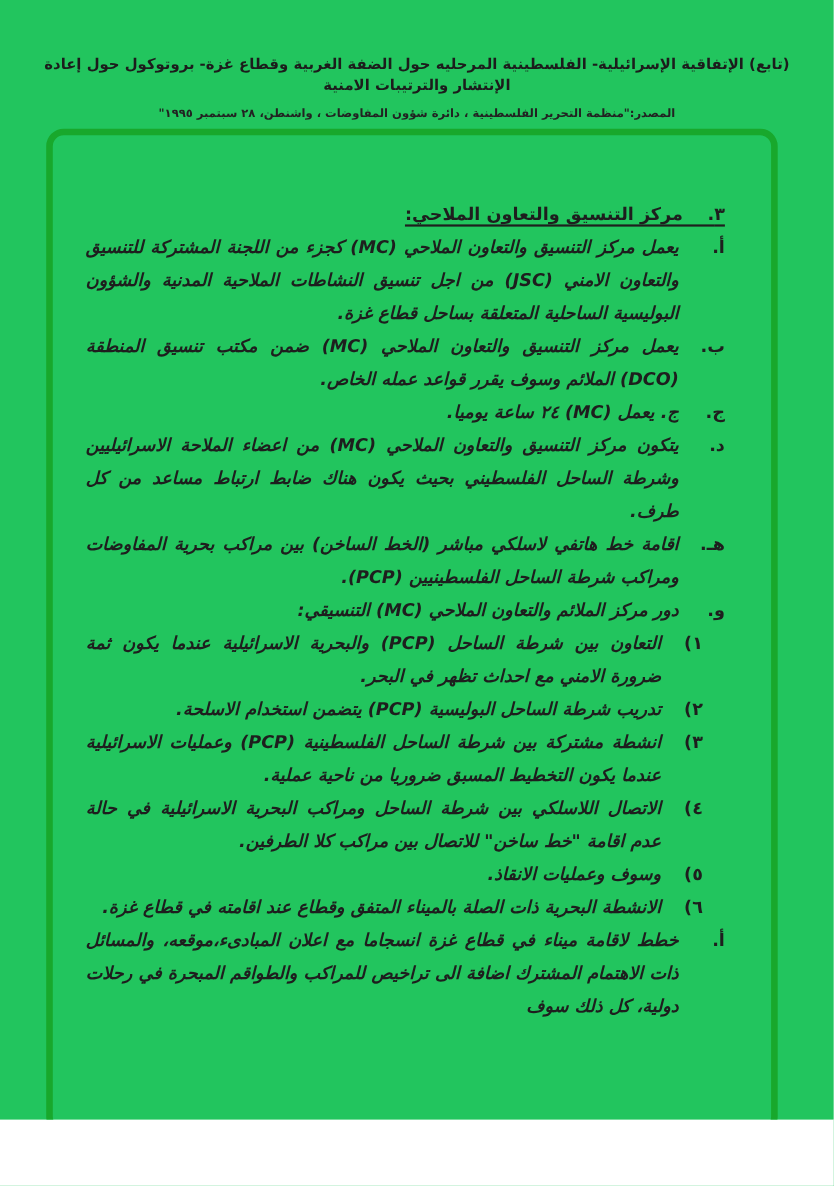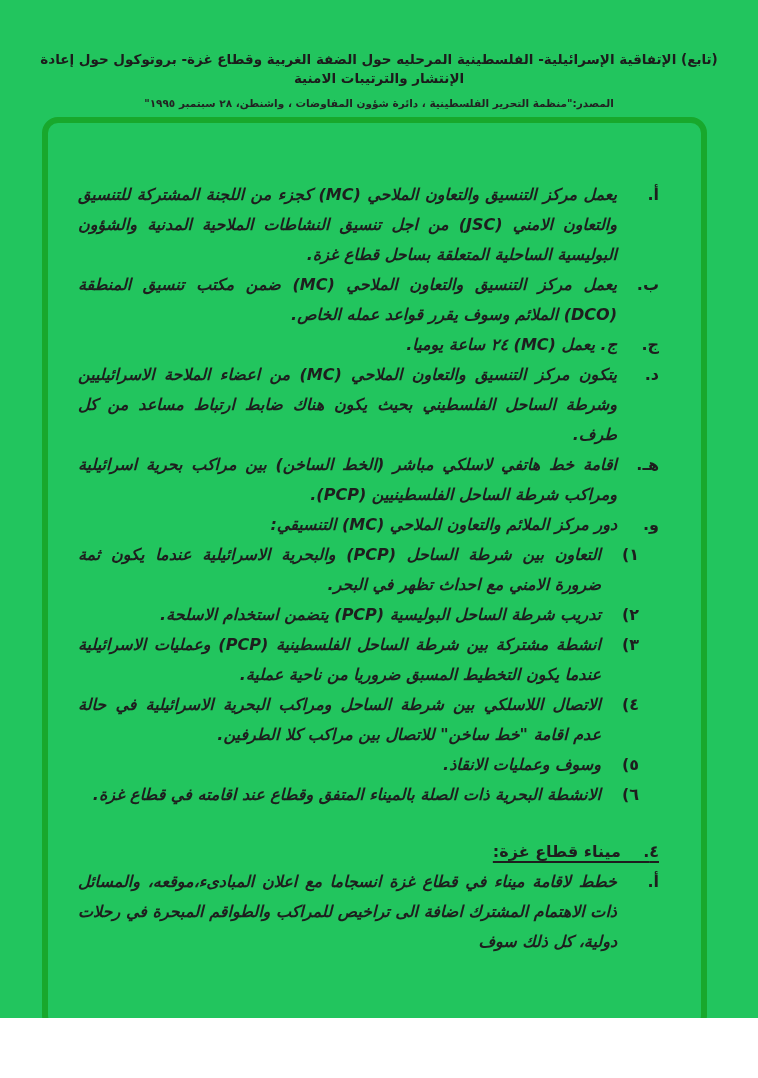--- a/index.html
+++ b/index.html
@@ -43,40 +43,41 @@
 <div class="page">
 
   <div class="hdr">
     <div class="hdr-title">(تابع) الإتفاقية الإسرائيلية- الفلسطينية المرحليه حول الضفة الغربية وقطاع غزة- بروتوكول حول إعادة الإنتشار والترتيبات الامنية</div>
     <div class="hdr-src">المصدر:"منظمة التحرير الفلسطينية ، دائرة شؤون المفاوضات ، واشنطن، ٢٨ سبتمبر ١٩٩٥"</div>
   </div>
 
   <div class="frame" style="border-color: rgb(24, 168, 44);">
     <div class="content">
 
+      <div class="sec-h">٣.&nbsp;&nbsp;&nbsp;&nbsp;مركز التنسيق والتعاون الملاحي:</div>
 
       <div class="li">
         <span class="mk">أ.</span>
         <div class="tx">يعمل مركز التنسيق والتعاون الملاحي (MC) كجزء من اللجنة المشتركة للتنسيق والتعاون الامني (JSC) من اجل تنسيق النشاطات الملاحية المدنية والشؤون البوليسية الساحلية المتعلقة بساحل قطاع غزة.</div>
       </div>
       <div class="li">
         <span class="mk">ب.</span>
         <div class="tx">يعمل مركز التنسيق والتعاون الملاحي (MC) ضمن مكتب تنسيق المنطقة (DCO) الملائم وسوف يقرر قواعد عمله الخاص.</div>
       </div>
       <div class="li">
         <span class="mk">ج.</span>
         <div class="tx">ج. يعمل (MC) ٢٤ ساعة يوميا.</div>
       </div>
       <div class="li">
         <span class="mk">د.</span>
         <div class="tx">يتكون مركز التنسيق والتعاون الملاحي (MC) من اعضاء الملاحة الاسرائيليين وشرطة الساحل الفلسطيني بحيث يكون هناك ضابط ارتباط مساعد من كل طرف.</div>
       </div>
       <div class="li">
         <span class="mk">هـ.</span>
-        <div class="tx">اقامة خط هاتفي لاسلكي مباشر (الخط الساخن) بين مراكب بحرية اسرائيلية ومراكب شرطة الساحل الفلسطينيين (PCP).</div>
+        <div class="tx">اقامة خط هاتفي لاسلكي مباشر (الخط الساخن) بين مراكب بحرية المفاوضات ومراكب شرطة الساحل الفلسطينيين (PCP).</div>
       </div>
       <div class="li">
         <span class="mk">و.</span>
         <div class="tx">دور مركز الملائم والتعاون الملاحي (MC) التنسيقي:</div>
       </div>
 
       <div class="li lvl2">
         <span class="mk">١)</span>
         <div class="tx">التعاون بين شرطة الساحل (PCP) والبحرية الاسرائيلية عندما يكون ثمة ضرورة الامني مع احداث تظهر في البحر.</div>
       </div>
@@ -94,21 +95,20 @@
       </div>
       <div class="li lvl2">
         <span class="mk">٥)</span>
         <div class="tx">وسوف وعمليات الانقاذ.</div>
       </div>
       <div class="li lvl2">
         <span class="mk">٦)</span>
         <div class="tx">الانشطة البحرية ذات الصلة بالميناء المتفق وقطاع عند اقامته في قطاع غزة.</div>
       </div>
 
-      <div class="sec-h sec4">٤.&nbsp;&nbsp;&nbsp;&nbsp;ميناء قطاع غزة:</div>
 
       <div class="li">
         <span class="mk">أ.</span>
         <div class="tx">خطط لاقامة ميناء في قطاع غزة انسجاما مع اعلان المبادىء،موقعه، والمسائل ذات الاهتمام المشترك اضافة الى تراخيص للمراكب والطواقم المبحرة في رحلات دولية، كل ذلك سوف</div>
       </div>
 
     </div>
   </div>
 
   <div class="pageno">٧٩</div>

